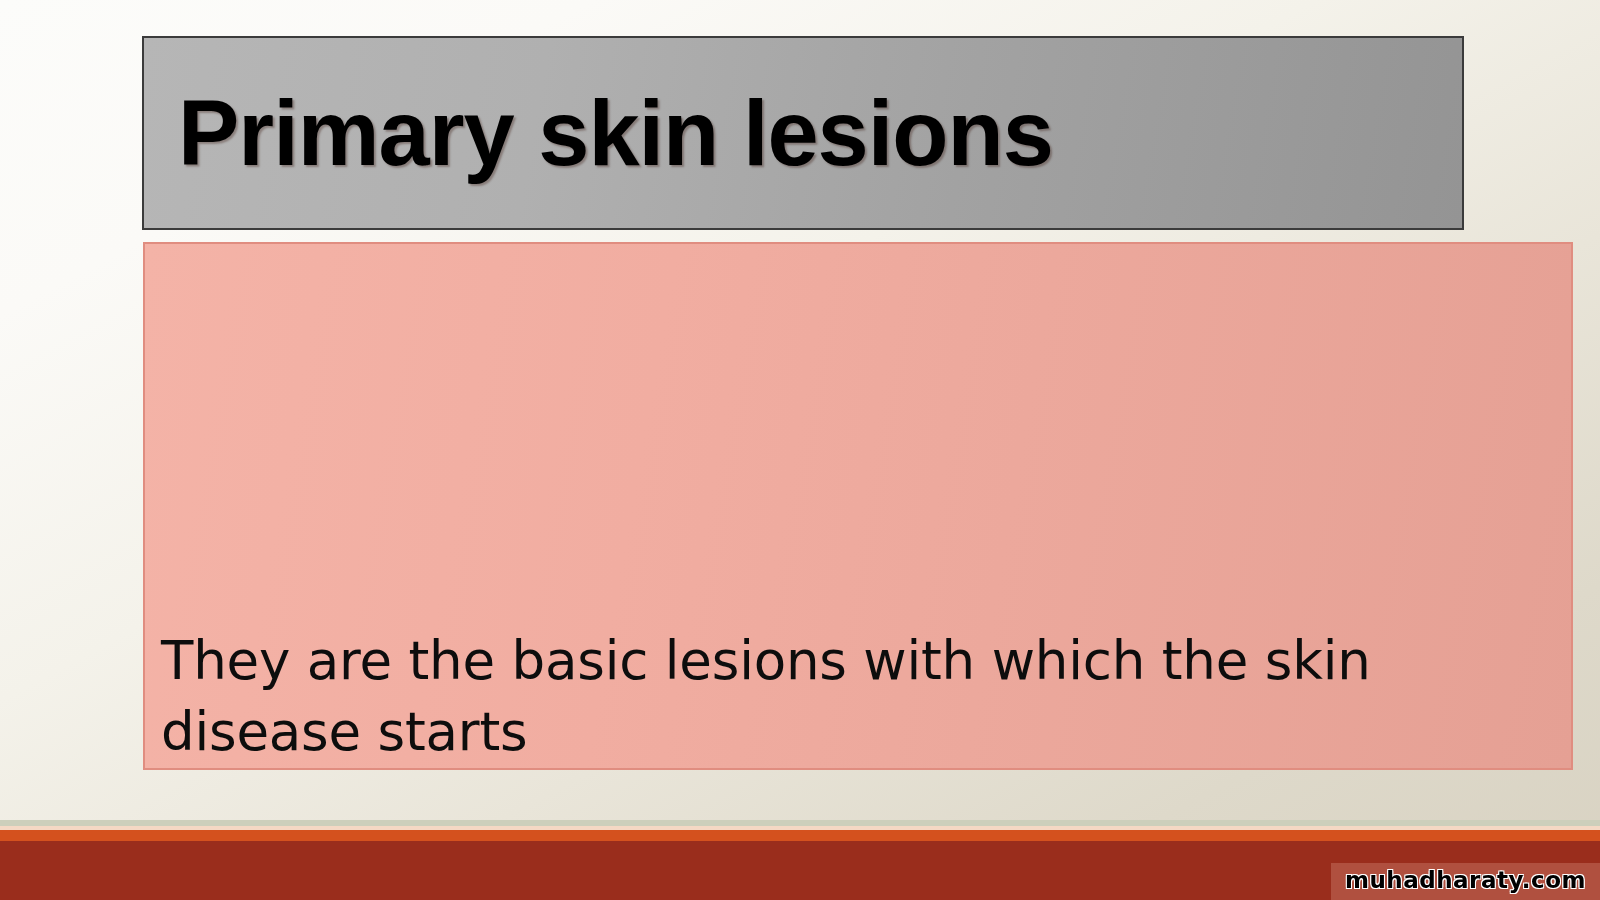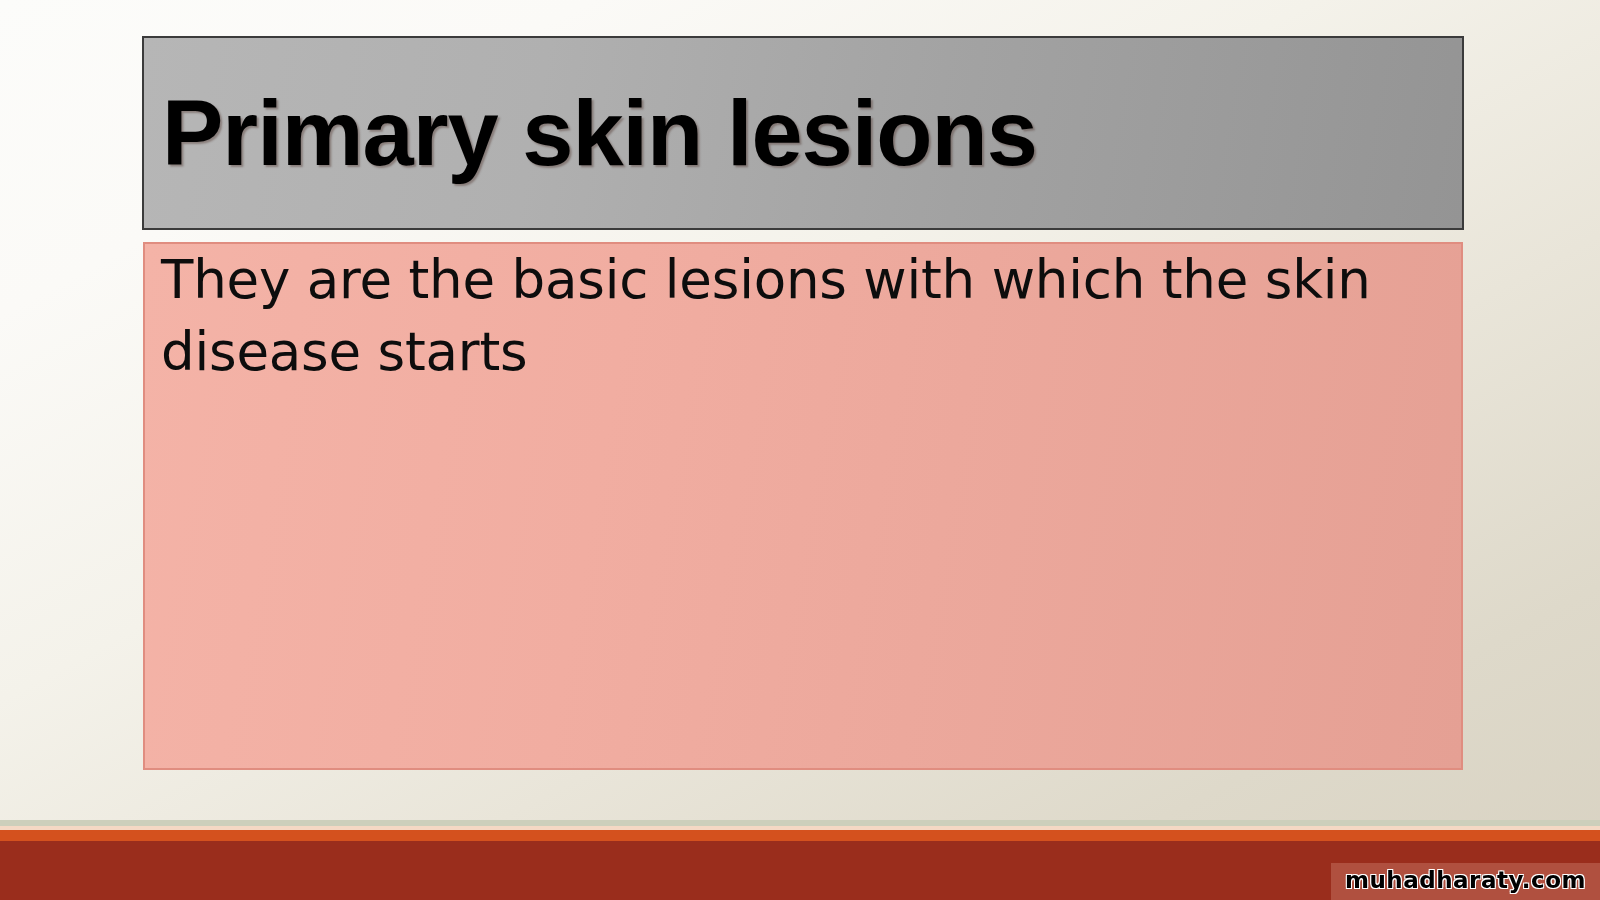--- a/index.html
+++ b/index.html
@@ -38,44 +38,44 @@
     width: 1322px;
     height: 194px;
     box-sizing: border-box;
     border: 2px solid #3b3b3b;
     background: linear-gradient(100deg, #b6b6b6 0%, #b0b0b0 30%, #a2a2a2 62%, #949494 100%);
     display: flex;
     align-items: center;
     overflow: hidden;
   }
   .title-text {
-    margin: 0;
+    margin: 16px;
     padding: 0 0 0 18px;
     font-family: "Liberation Sans", sans-serif;
     font-weight: bold;
     font-size: 92px;
     line-height: 1.0;
     letter-spacing: -1px;
     color: #000000;
     white-space: nowrap;
     text-shadow: 2px 2px 2px rgba(60,30,20,0.35);
   }
 
   
   .body-box {
     position: absolute;
     left: 143px;
     top: 242px;
-    width: 1320px;
+    width: 1430px;
     height: 528px;
     box-sizing: border-box;
     border: 2px solid #e08d80;
     background: linear-gradient(100deg, #f4b3a7 0%, #f1ada1 35%, #ecA89c 60%, #e5a094 100%);
     display: flex;
-    align-items: flex-start;
+    align-items: flex-end;
     overflow: hidden;
   }
   .body-text {
     margin: 0;
     padding: 0 22px 0 16px;
     font-family: "DejaVu Sans", sans-serif;
     font-weight: 400;
     font-size: 53px;
     line-height: 1.35;
     color: #0d0d0d;

